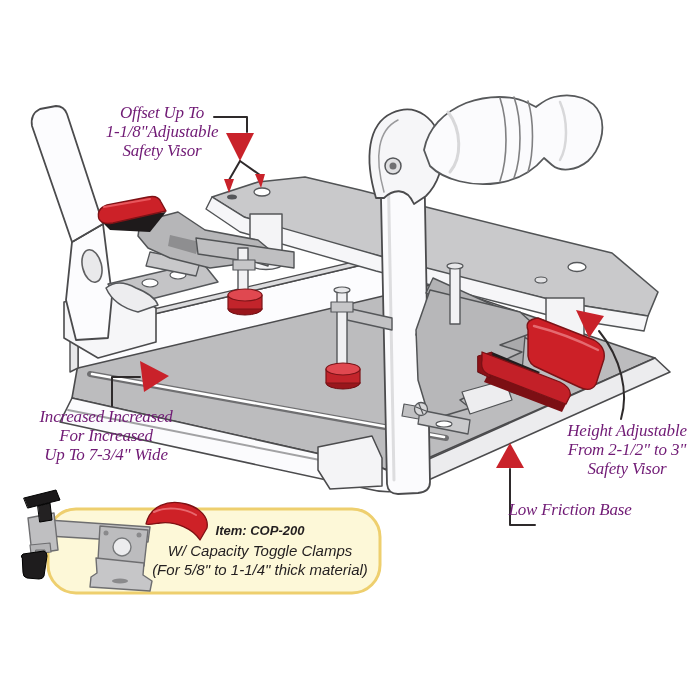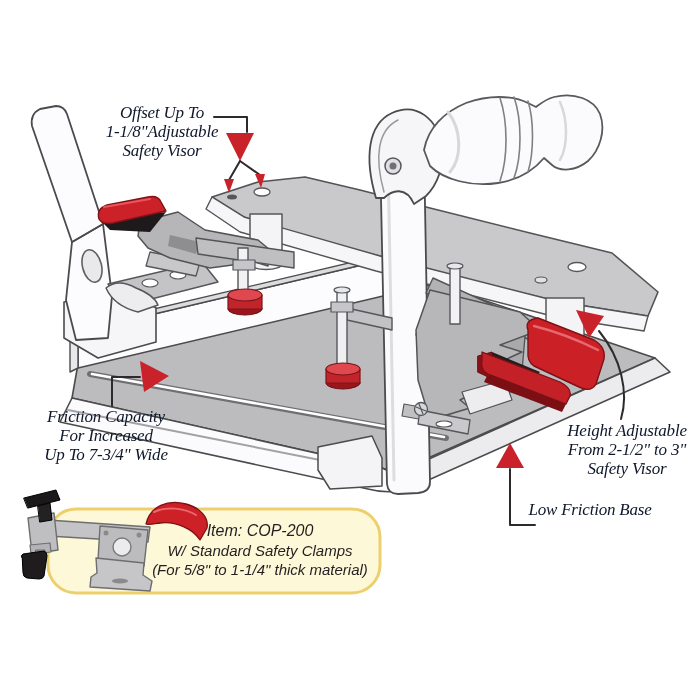--- a/index.html
+++ b/index.html
@@ -1,25 +1,25 @@
 <!DOCTYPE html>
 <html><head>
 <meta charset="utf-8">
 <style>
   html,body{margin:0;padding:0;background:#ffffff;}
   .canvas{position:relative;width:700px;height:700px;background:#ffffff;overflow:hidden;
           font-family:"Liberation Serif", serif;}
   svg.illustration{position:absolute;left:0;top:0;width:700px;height:700px;}
-  .callout{position:absolute;font-style:italic;color:#0f172a;text-align:center;
+  .callout{position:absolute;font-style:italic;color:#701a75;text-align:center;
            font-size:17px;line-height:19px;letter-spacing:-0.2px;}
   .callout div{white-space:nowrap;}
   .itembox-text{position:absolute;left:120px;top:521px;width:280px;text-align:center;
                 font-family:"Liberation Sans", sans-serif;font-style:italic;
                 font-size:15px;line-height:19.5px;color:#231f20;}
-  .itembox-text .t1{font-weight:normal;font-size:16px;}
+  .itembox-text .t1{font-weight:bold;font-size:13px;}
 </style>
 </head>
 <body>
 
 <div class="canvas">
 
 <svg class="illustration" viewBox="0 0 700 700" stroke-linejoin="round" stroke-linecap="round">
 
   <g>
     <path d="M72,398 L78,364 L332,304 L436,284 L655,358 L410,466 Q396,474 382,468 Z" fill="#bcbcbe" stroke="#4b4b4d" stroke-width="1.6"></path>
@@ -188,34 +188,34 @@
   </g>
 </svg>
 
 <div class="callout" style="left:72px;top:103px;width:180px;">
   <div>Offset Up To</div>
   <div>1-1/8"Adjustable</div>
   <div>Safety Visor</div>
 </div>
 
 <div class="callout" style="left:16px;top:407px;width:180px;">
-  <div>Friction Capacity</div>
+  <div>Increased Increased</div>
   <div>For Increased</div>
   <div>Up To 7-3/4" Wide</div>
 </div>
 
 <div class="callout" style="left:542px;top:421px;width:170px;">
   <div>Height Adjustable</div>
   <div>From 2-1/2" to 3"</div>
   <div>Safety Visor</div>
 </div>
 
-<div class="callout" style="left:514px;top:500px;width:152px;">
+<div class="callout" style="left:494px;top:500px;width:152px;">
   <div>Low Friction Base</div>
 </div>
 
 <div class="itembox-text">
   <div class="t1">Item: COP-200</div>
-  <div>W/ Standard Safety Clamps</div>
+  <div>W/ Capacity Toggle Clamps</div>
   <div>(For 5/8" to 1-1/4" thick material)</div>
 </div>
 
 </div>
 
 </body></html>

